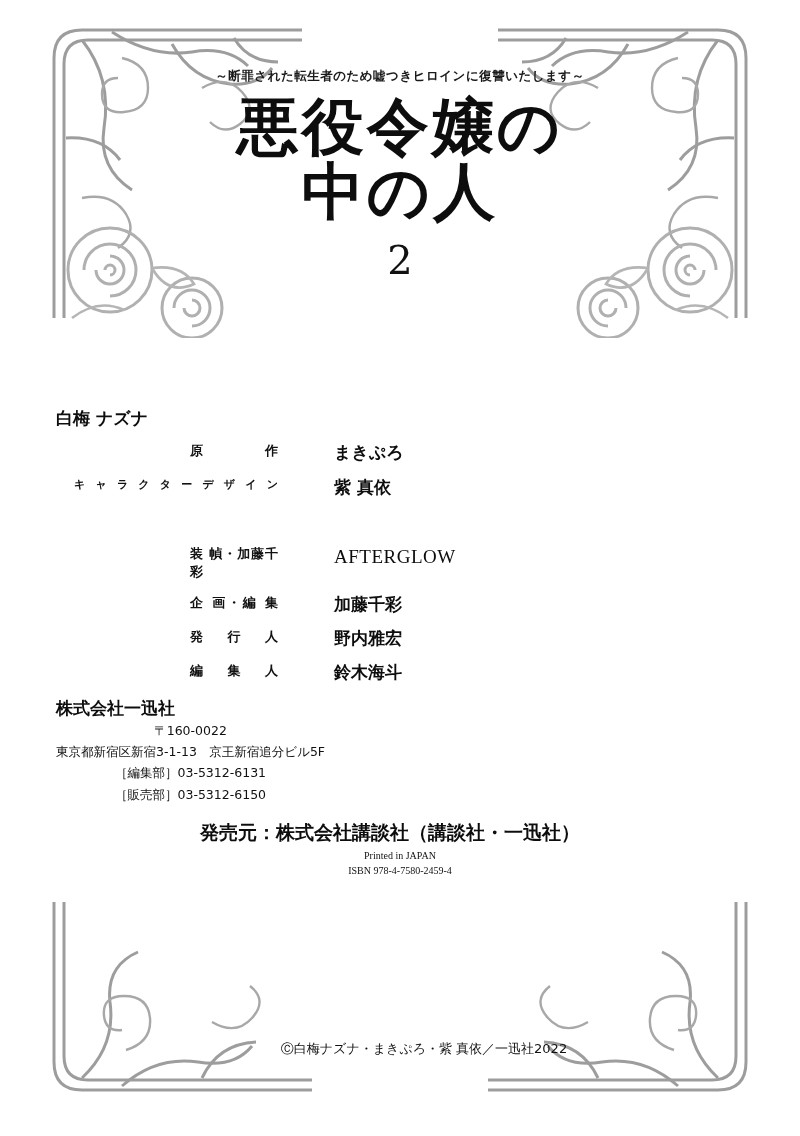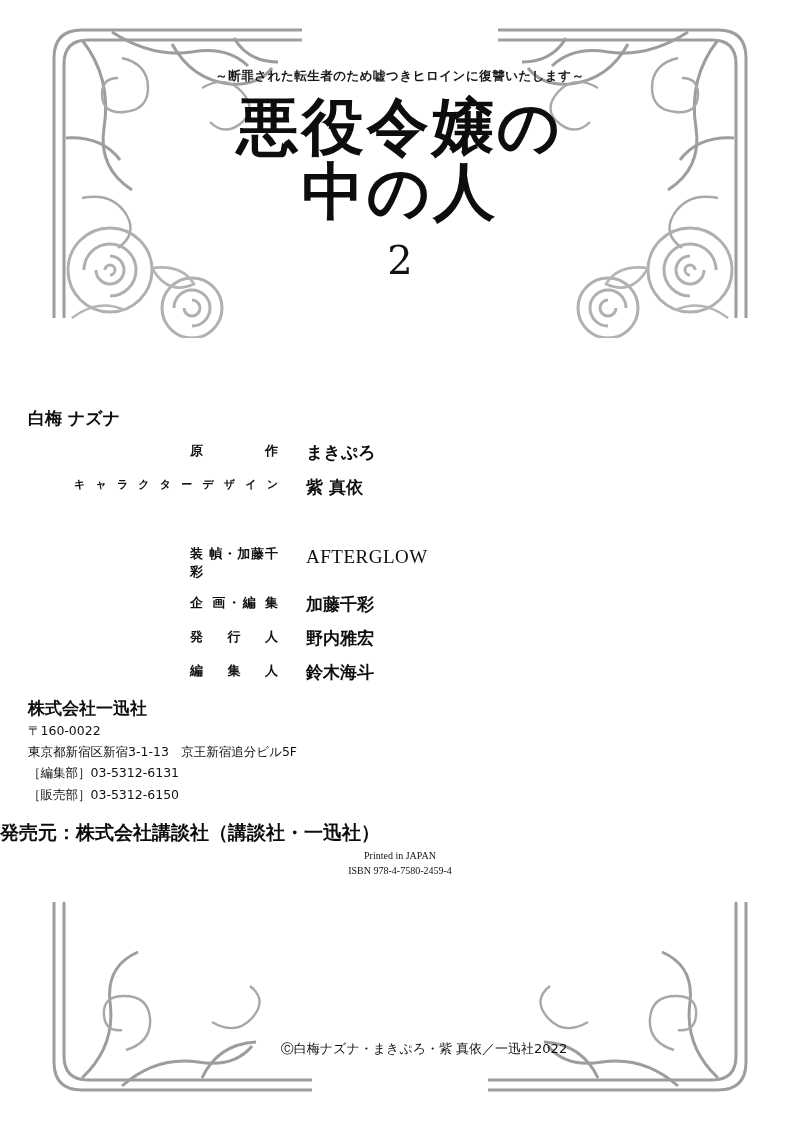--- a/index.html
+++ b/index.html
@@ -90,21 +90,21 @@
     font-weight: 700;
     color: #111;
     box-sizing: border-box;
     padding-left: 190px;
   }
   .credit-label.narrow {
     padding-left: 74px;
     font-size: 11px;
   }
   .credit-value {
-    padding-left: 28px;
+    padding-left: 56px;
     font-family: "DejaVu Serif", serif;
     font-size: 17px;
     font-weight: 700;
     color: #0d0d0d;
     line-height: 1.25;
   }
   .credit-value.serif-en {
     font-family: "Liberation Serif", serif;
     font-size: 19px;
     font-weight: 400;
@@ -114,30 +114,31 @@
     height: 34px;
   }
 
   .pub-lines {
     font-family: "DejaVu Sans", sans-serif;
     font-size: 12.5px;
     font-weight: 400;
     color: #111;
     line-height: 1.55;
     margin-top: 2px;
+    text-align: center;
   }
   .pub-name {
     font-family: "DejaVu Serif", serif;
     font-size: 17px;
     font-weight: 700;
     line-height: 1.3;
   }
 
   .distributor {
-    text-align: left;
+    text-align: center;
     font-family: "DejaVu Serif", serif;
     font-size: 19px;
     font-weight: 700;
     margin-top: 16px;
     padding-right: 20px;
     color: #0d0d0d;
   }
 
   .printed {
     position: absolute;

